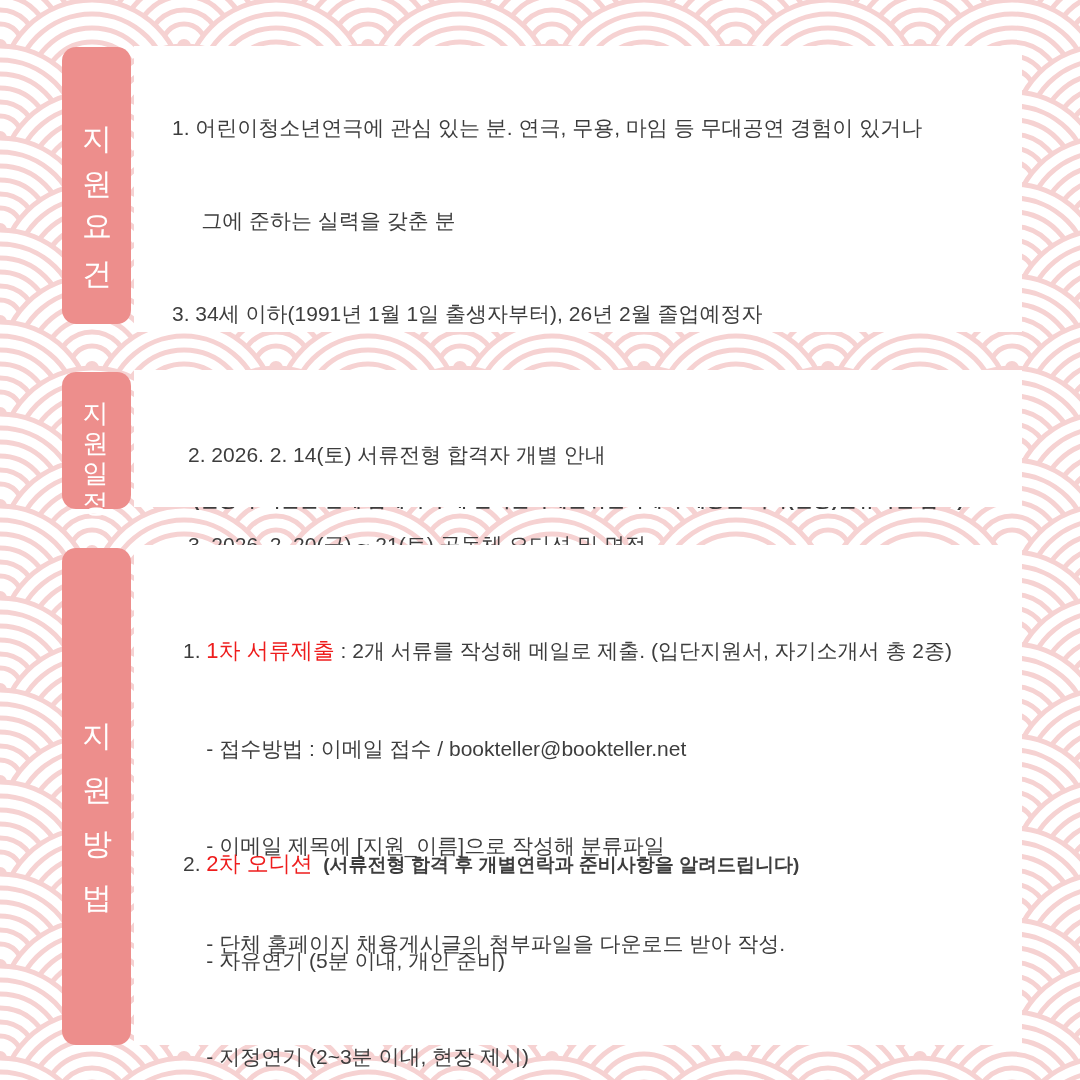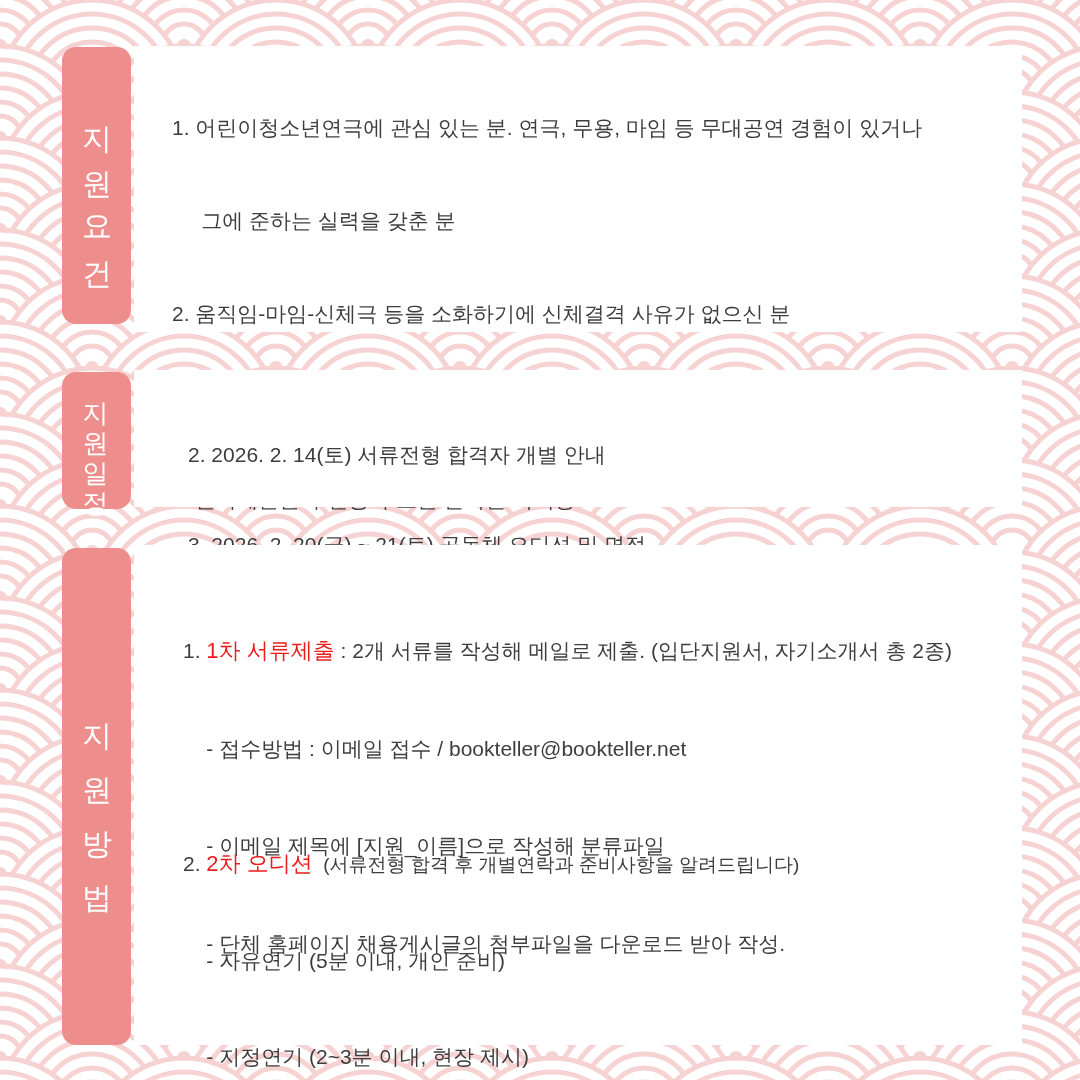--- a/index.html
+++ b/index.html
@@ -24,21 +24,21 @@
   .label-sched{left:62px;top:372px;width:69px;height:137px;font-size:26px;letter-spacing:4px;}
   .label-sched span{top:2px;}
   .label-method{left:62px;top:548px;width:69px;height:497px;font-size:30px;letter-spacing:24px;}
   .label-method span{top:12px;}
   .textblock{position:absolute;white-space:pre;}
   .textblock .line{display:block;}
   .req-text{left:172px;top:50px;font-size:21px;line-height:31px;}
   .sched-text{left:188px;top:380px;font-size:21px;line-height:30px;}
   .meth1-text{left:183px;top:570px;font-size:21px;line-height:32.5px;}
   .meth2-text{left:183px;top:784px;font-size:21px;line-height:32px;}
-  .small{font-size:19px;}
+  .small{font-size:19px;font-weight:bold;}
   .accent{color:#ee1d1d;font-weight:normal;font-size:22px;}
 </style>
 </head>
 <body>
 
 <div class="page">
 
   <svg class="pattern" viewBox="0 0 1080 1080" width="1080" height="1080">
       <g>
         <circle cx="-92" cy="0" r="92" fill="#ffffff"></circle>
@@ -1862,21 +1862,20 @@
       </g>
     </svg>
 
   <div class="panel panel-req"></div>
   <div class="vlabel label-req">
     <span>지원요건</span>
   </div>
   <div class="textblock req-text">
     <span class="line">1. 어린이청소년연극에 관심 있는 분. 연극, 무용, 마임 등 무대공연 경험이 있거나</span>
     <span class="line">     그에 준하는 실력을 갖춘 분</span>
-    <span class="line">2. 움직임-마임-신체극 등을 소화하기에 신체결격 사유가 없으신 분</span>
     <span class="line">3. 34세 이하(1991년 1월 1일 출생자부터), 26년 2월 졸업예정자</span>
     <span class="line">4. 문화예술분야 전공자 또는 준하는 자격증</span>
     <span class="line small">    (전공자 기준은 단체 홈페이지 내 한국문화예술위원회에서 제공한 학과(전공)분류파일 참조)</span>
     <span class="line">5. 문화예술분야 비전공자의 경우 관련 교육 3개월 이상 및 350시간 이상 이수자만 가능</span>
     <span class="line">6. 남자는 군필자만 가능</span>
     <span class="line">7. 재학생(휴학생 포함) 불가</span>
   </div>
 
   <div class="panel panel-sched"></div>
   <div class="vlabel label-sched">

